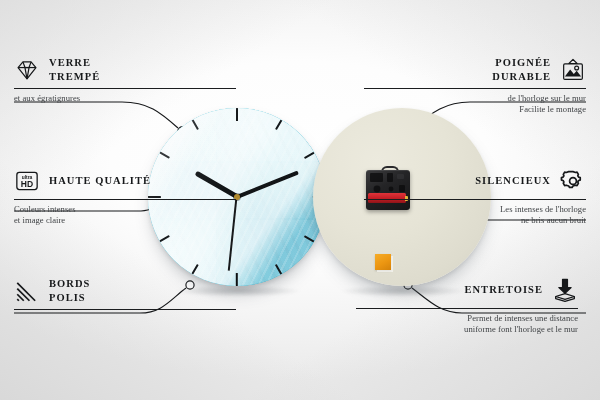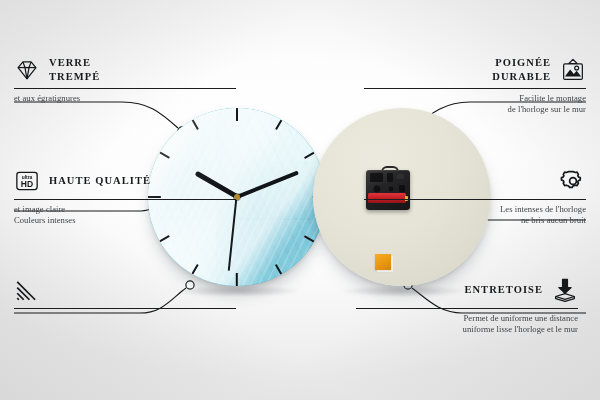--- a/index.html
+++ b/index.html
@@ -292,37 +292,41 @@
           <text x="16" y="14" text-anchor="middle" font-family="Liberation Sans, sans-serif" font-size="6" font-weight="700" fill="#16181a">ultra</text>
           <text x="16" y="23.5" text-anchor="middle" font-family="Liberation Sans, sans-serif" font-size="10.5" font-weight="700" fill="#16181a">HD</text>
         </svg>
       </span>
       <div>
         <div class="f-title">HAUTE QUALITÉ</div>
       </div>
     </div>
     <div class="f-rule"></div>
     <div class="f-sub">
+      <div>Couleurs intenses</div>
       <div>et image claire</div>
-      <div>Couleurs intenses</div>
     </div>
   </div>
 
   <div class="feature left" id="feat-bords">
     <div class="f-head">
       <span class="icon">
         <svg viewBox="0 0 32 32">
           <g stroke="#16181a" stroke-width="2.1" stroke-linecap="butt">
             <path d="M4 6  L26 28"></path>
             <path d="M4 13 L19 28"></path>
             <path d="M4 20 L12 28"></path>
             <path d="M4 26 L6 28"></path>
           </g>
         </svg>
       </span>
+      <div>
+        <div class="f-title">BORDS</div>
+        <div class="f-title">POLIS</div>
+      </div>
     </div>
     <div class="f-rule"></div>
   </div>
 
   <div class="feature right" id="feat-poignee">
     <div class="f-head">
       <span class="icon">
         <svg viewBox="0 0 32 32">
           <g fill="none" stroke="#16181a" stroke-width="1.5" stroke-linejoin="round">
             <path d="M16 3 L11 8 H21 Z"></path>
@@ -332,36 +336,37 @@
           </g>
         </svg>
       </span>
       <div>
         <div class="f-title">POIGNÉE</div>
         <div class="f-title">DURABLE</div>
       </div>
     </div>
     <div class="f-rule"></div>
     <div class="f-sub">
+      <div>de l'horloge sur le mur</div>
       <div>Facilite le montage</div>
-      <div>de l'horloge sur le mur</div>
     </div>
   </div>
 
   <div class="feature right" id="feat-meca">
     <div class="f-head">
       <span class="icon">
         <svg viewBox="0 0 32 32">
           <g fill="none" stroke="#16181a" stroke-width="2.1" stroke-linejoin="round">
             <path d="M16 4.5 l3.1 1.0 1.9 -0.4 1.6 2.7 -0.7 1.8 1.0 1.7 2.0 0.5 0 3.1 -2.0 0.5 -1.0 1.7 0.7 1.8 -1.6 2.7 -1.9 -0.4 -3.1 1.0 -1.1 1.7 -3.1 0 -1.1 -1.7 -3.1 -1.0 -1.9 0.4 -1.6 -2.7 0.7 -1.8 -1.0 -1.7 -2.0 -0.5 0 -3.1 2.0 -0.5 1.0 -1.7 -0.7 -1.8 1.6 -2.7 1.9 0.4 3.1 -1.0 Z"></path>
             <circle cx="16" cy="16" r="4.2"></circle>
           </g>
         </svg>
       </span>
       <div>
+        <div class="f-title">SILENCIEUX</div>
       </div>
     </div>
     <div class="f-rule"></div>
     <div class="f-sub">
       <div>Les intenses de l'horloge</div>
       <div>ne bris aucun bruit</div>
     </div>
   </div>
 
   <div class="feature right" id="feat-entre">
@@ -374,18 +379,18 @@
             <path d="M4.5 24 v2.5 L16 30 L27.5 26.5 V24"></path>
           </g>
         </svg>
       </span>
       <div>
         <div class="f-title">ENTRETOISE</div>
       </div>
     </div>
     <div class="f-rule"></div>
     <div class="f-sub">
-      <div>Permet de uniforme une distance</div>
-      <div>uniforme lisse l'horloge et le mur</div>
+      <div>Permet de intenses une distance</div>
+      <div>uniforme font l'horloge et le mur</div>
     </div>
   </div>
 
 </div>
 
 </body></html>

